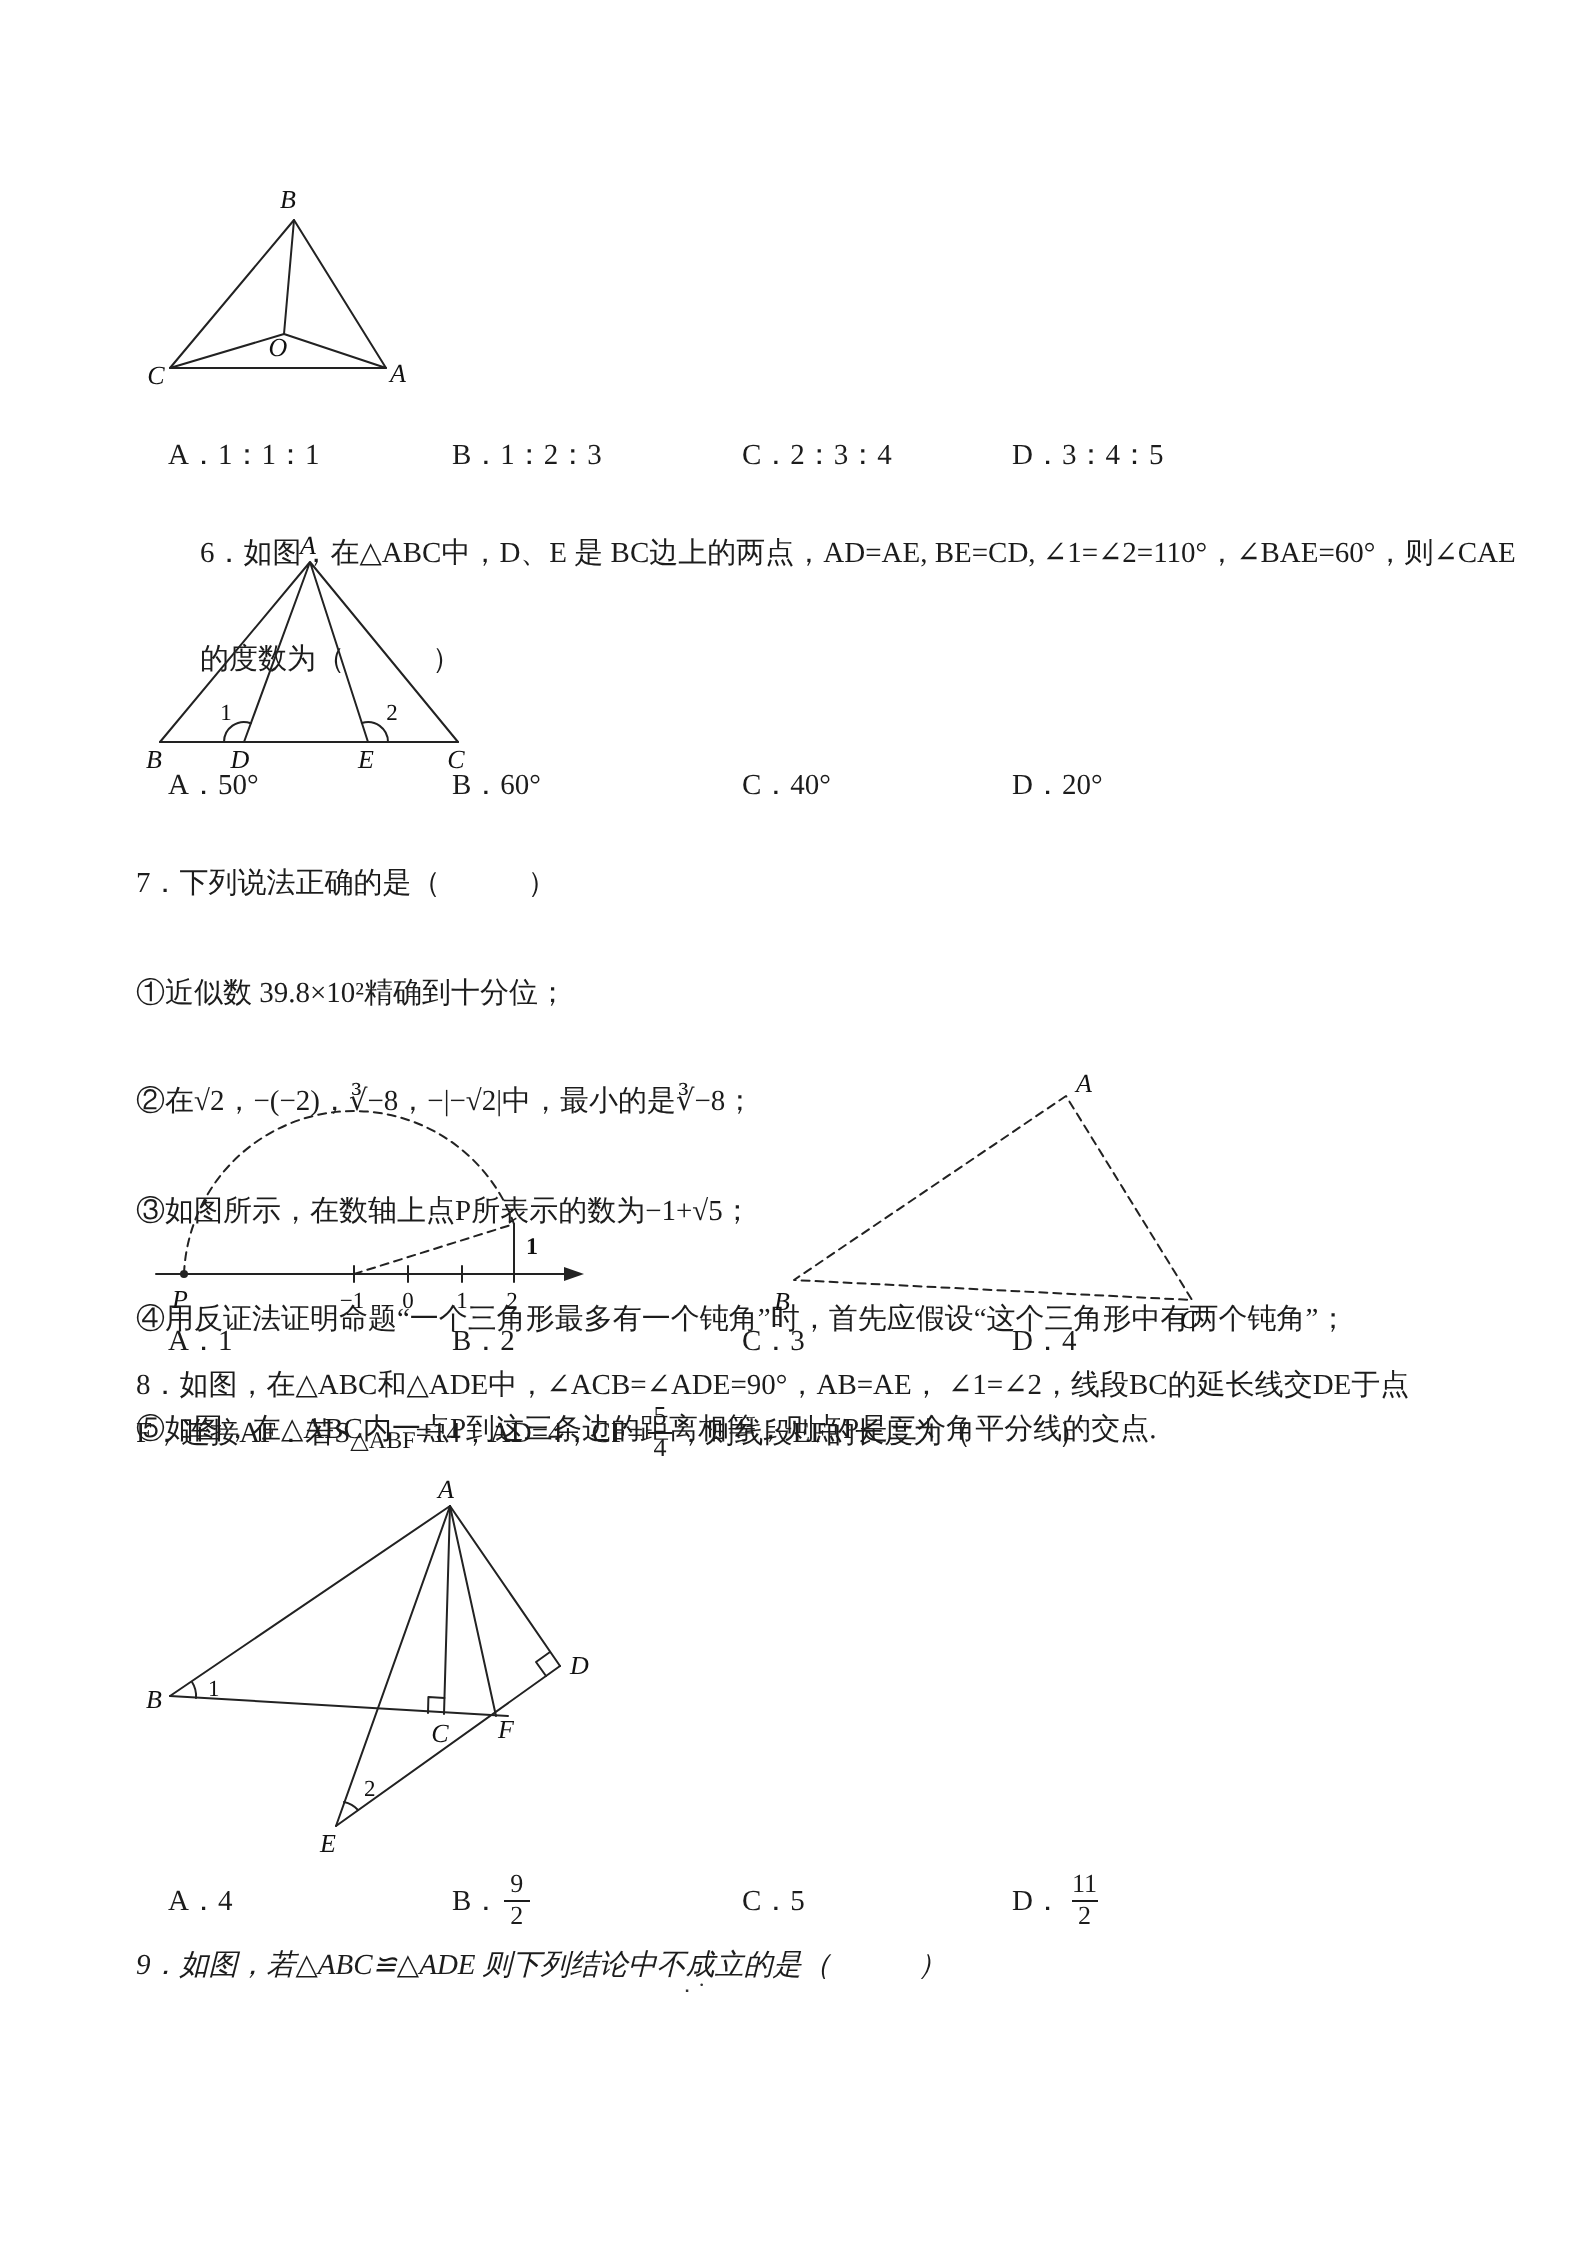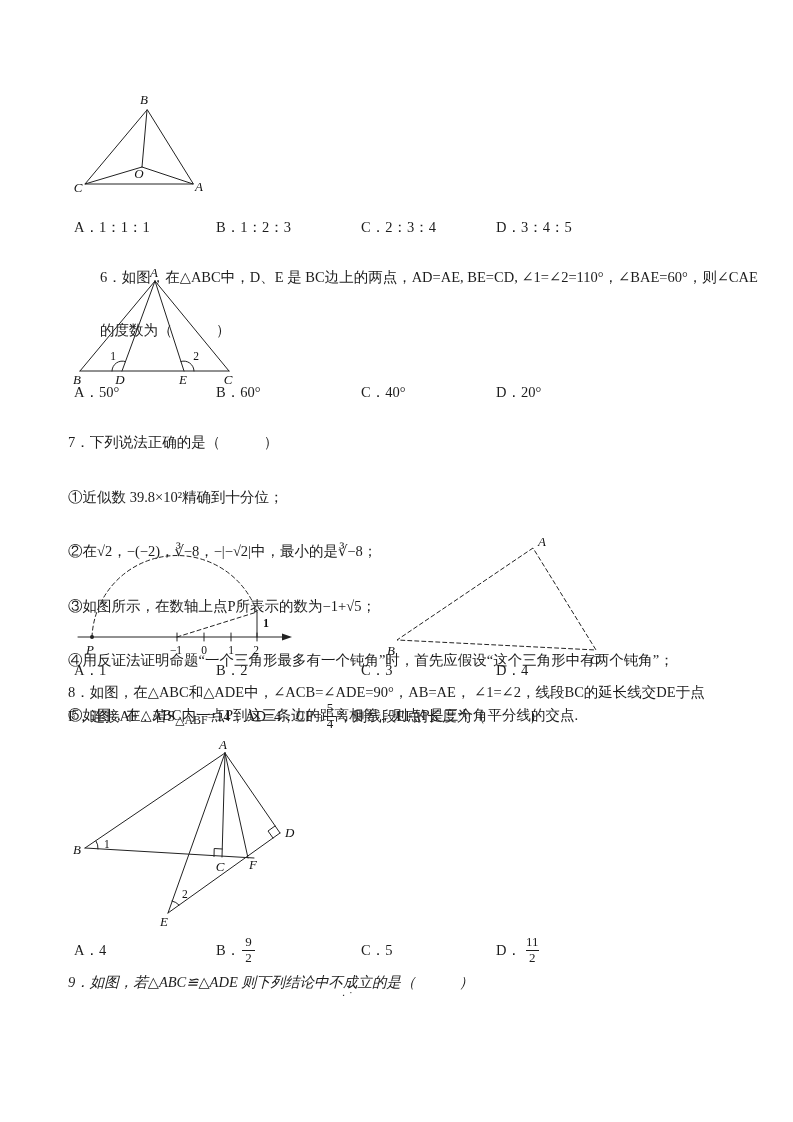--- a/index.html
+++ b/index.html
@@ -2,21 +2,21 @@
 <html><head>
 <meta charset="utf-8">
 <style>
   html,body{margin:0;padding:0;background:#ffffff;}
   .page{position:relative;width:793px;height:1122px;background:#ffffff;
         font-family:"Liberation Serif","DejaVu Serif",serif;color:#1c1c1c;
         font-size:14.5px;overflow:hidden;}
   .abs{position:absolute;white-space:pre;}
   .q6lines div{line-height:19px;white-space:pre;}
   .qlines div{line-height:20.5px;white-space:pre;}
-  .opt-row{position:absolute;left:74px;width:710px;height:22px;}
+  .opt-row{position:absolute;left:84px;width:710px;height:22px;}
   .opt{position:absolute;top:0;white-space:pre;}
   .c0{left:0}.c1{left:142px}.c2{left:287px}.c3{left:422px}
   .flexline{display:flex;align-items:center;height:32px;white-space:pre;}
   .flexopt{display:flex;align-items:center;height:32px;white-space:pre;}
   .frac{display:inline-flex;flex-direction:column;align-items:center;
         line-height:1.1;font-size:13px;margin:0 2px;}
   .frac .fnum{padding:0 3px;}
   .frac .fden{border-top:1px solid #1c1c1c;padding:0 3px;}
   .sub{font-size:12px;transform:translateY(4px);}
   svg{position:absolute;overflow:visible;}

